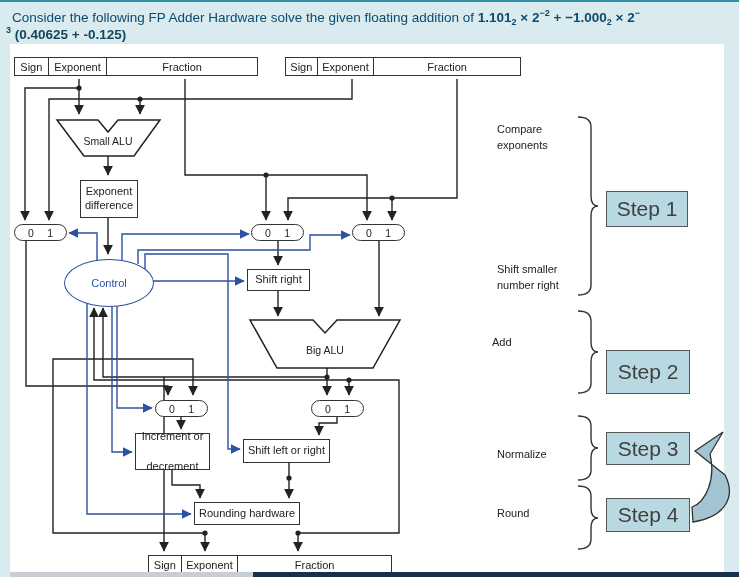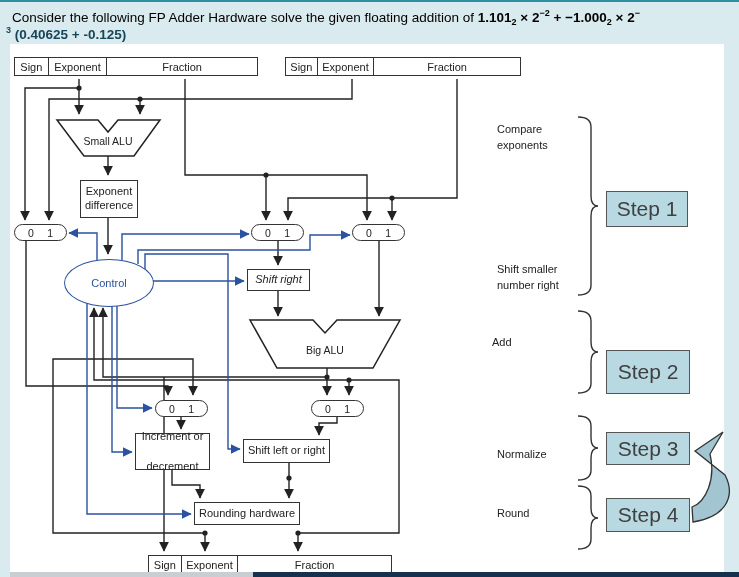--- a/index.html
+++ b/index.html
@@ -1,19 +1,19 @@
 <!DOCTYPE html>
 <html><head>
 <meta charset="utf-8">
 <style>
   html,body{margin:0;padding:0;}
   body{background:#d9ebee;font-family:"Liberation Sans",sans-serif;}
   #app{position:relative;width:739px;height:577px;background:#d9ebee;overflow:hidden;border-top:2px solid #2f8fa3;}
   .white-area{position:absolute;left:10px;top:42px;width:714px;height:528px;background:#ffffff;}
-  .title{position:absolute;left:12px;top:6px;font-size:13.5px;color:#000000;white-space:nowrap;}
+  .title{position:absolute;left:12px;top:6px;font-size:13.5px;color:#0c4a6e;white-space:nowrap;}
   .title2{position:absolute;left:6px;top:23px;font-size:13.5px;color:#17455c;white-space:nowrap;}
   .b{font-weight:bold;}
   sub,sup{font-size:9px;}
   svg{position:absolute;left:0;top:0;z-index:1;}
   .box{position:absolute;z-index:2;background:#fff;border:1.5px solid #333;box-sizing:border-box;
        display:flex;flex-direction:column;align-items:center;justify-content:center;
        font-size:11px;color:#222;line-height:1.25;text-align:center;}
   .reg{position:absolute;z-index:2;display:flex;border:1.5px solid #333;box-sizing:border-box;background:#fff;height:19px;}
   .reg .cell{border-right:1.5px solid #333;box-sizing:border-box;display:flex;align-items:center;justify-content:center;
        font-size:11px;color:#222;}
@@ -132,21 +132,21 @@
   </div>
 
   <div class="alu-label" style="left:70px;top:133px;width:76px;">Small ALU</div>
   <div class="alu-label" style="left:285px;top:342px;width:80px;">Big ALU</div>
 
   <div class="box" style="left:80px;top:178px;width:58px;height:38px;">
     <span>Exponent</span>
     <span>difference</span>
   </div>
   <div class="oval">Control</div>
-  <div class="box" style="left:247px;top:267px;width:63px;height:22px;font-style:italic;">Shift right</div>
+  <div class="box" style="left:247px;top:267px;width:63px;height:22px;">Shift right</div>
   <div class="box" style="left:135px;top:431px;width:75px;height:37px;gap:16px;">
     <span>Increment or</span>
     <span>decrement</span>
   </div>
   <div class="box" style="left:243px;top:437px;width:87px;height:24px;">Shift left or right</div>
   <div class="box" style="left:194px;top:500px;width:106px;height:23px;">Rounding hardware</div>
 
   <div class="mux" style="left:14px;top:222px;">
     <span>0</span>
     <span>1</span>

